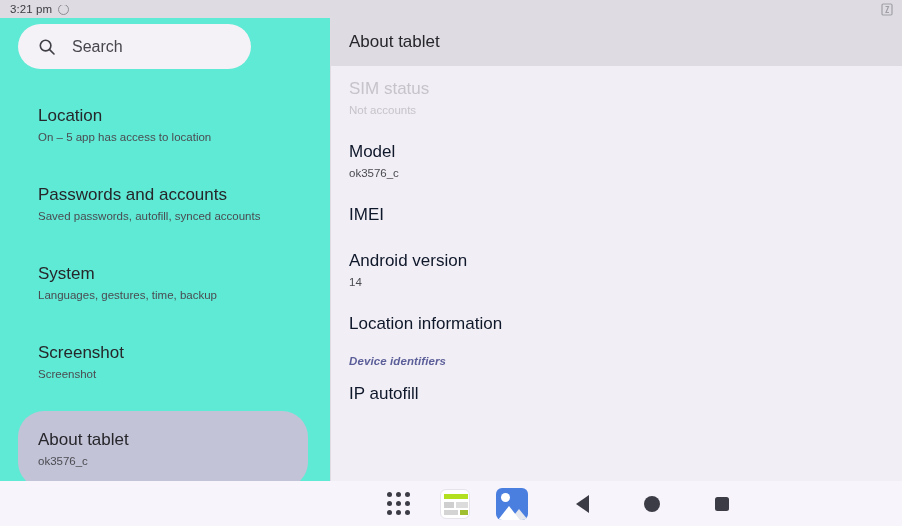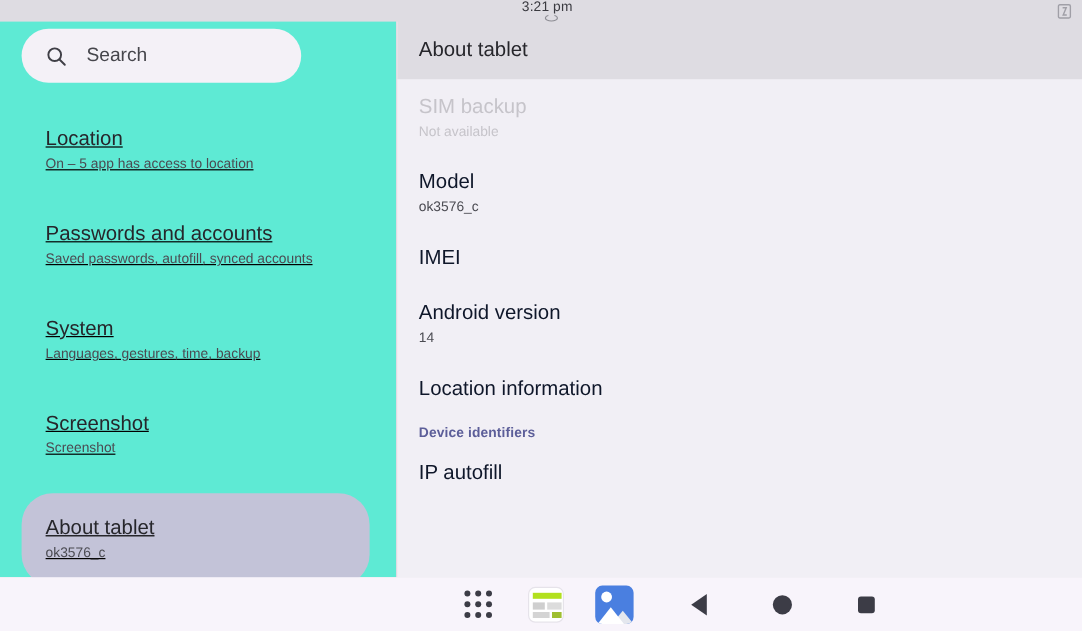--- a/index.html
+++ b/index.html
@@ -22,21 +22,20 @@
   
   #status-bar {
     position: absolute;
     left: 0; top: 0;
     width: 902px; height: 18px;
     background: #dedce2;
     display: flex;
     align-items: center;
     padding-left: 10px;
     z-index: 6;
-    flex-direction: column;
   }
   .status-time {
     font-size: 11.5px;
     color: #3a3a40;
     letter-spacing: 0.1px;
   }
   .status-dot-icon {
     margin-left: 6px;
     width: 11px; height: 11px;
     border: 1.6px solid #8d8d94;
@@ -82,21 +81,20 @@
   .search-placeholder {
     margin-left: 16px;
     font-size: 16px;
     color: #46464c;
   }
 
   #nav-list {
     position: absolute;
     left: 0; top: 95px;
     width: 330px;
-    text-decoration: underline;
   }
   .nav-item {
     position: relative;
     padding: 10px 22px 12px 38px;
     margin: 0 0 18px 0;
     cursor: pointer;
   }
   .nav-item.selected {
     background: #c3c3d8;
     border-radius: 26px;
@@ -165,20 +163,21 @@
   .row.disabled .row-title { color: #c6c4ca; }
   .row.disabled .row-sub  { color: #c6c4ca; }
 
   .section-link {
     padding: 8px 20px 4px 18px;
     font-size: 11.5px;
     font-weight: bold;
     color: #5c5e99;
     cursor: pointer;
     letter-spacing: 0.1px;
+    font-style: italic;
   }
 
   
   #taskbar {
     position: absolute;
     left: 0; top: 481px;
     width: 902px; height: 45px;
     background: #f8f4fb;
     z-index: 8;
   }
@@ -320,22 +319,22 @@
     </div>
   </div>
 
   <div id="detail">
     <div id="detail-header">
       <div id="detail-title">About tablet</div>
     </div>
 
     <div id="detail-list">
       <div class="row disabled">
-        <div class="row-title">SIM backup</div>
-        <div class="row-sub">Not available</div>
+        <div class="row-title">SIM status</div>
+        <div class="row-sub">Not accounts</div>
       </div>
       <div class="row">
         <div class="row-title">Model</div>
         <div class="row-sub">ok3576_c</div>
       </div>
       <div class="row">
         <div class="row-title">IMEI</div>
       </div>
       <div class="row">
         <div class="row-title">Android version</div>

